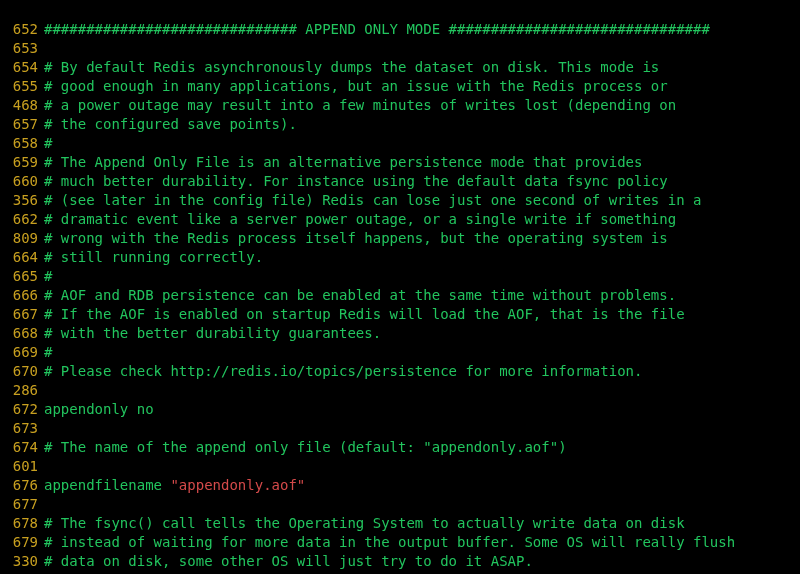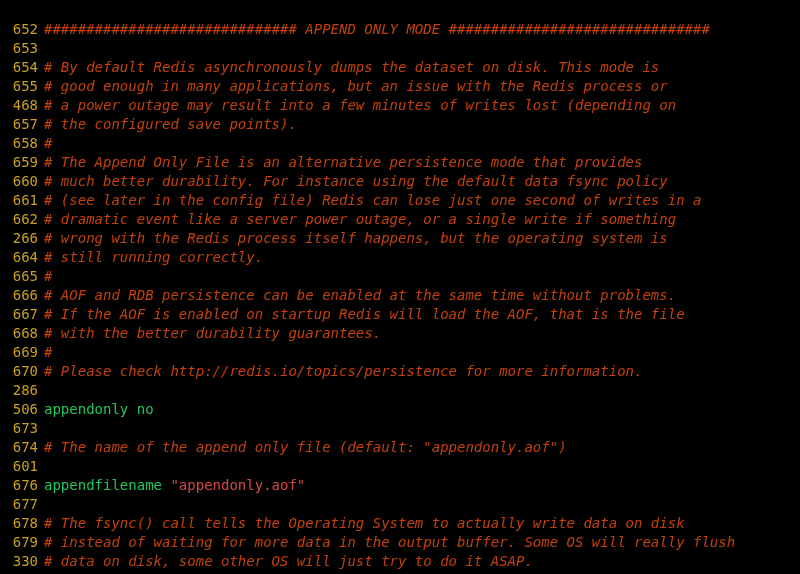--- a/index.html
+++ b/index.html
@@ -25,50 +25,50 @@
     user-select: none;
   }
   .code {
     flex: 1;
     white-space: pre;
     color: #e0e0e0;
   }
   .line {
     height: 19px;
   }
-  .comment { color: #c2410c; font-style: italic; }
+  .comment { color: #22c55e; }
   .plain { color: #22c55e; }
   .string { color: #d44a4a; }
 </style>
 </head>
 <body>
 
 <div class="editor">
   <div class="gutter" id="gutter">
       <div class="line">652</div>
       <div class="line">653</div>
       <div class="line">654</div>
       <div class="line">655</div>
       <div class="line">468</div>
       <div class="line">657</div>
       <div class="line">658</div>
       <div class="line">659</div>
       <div class="line">660</div>
-      <div class="line">661</div>
+      <div class="line">356</div>
       <div class="line">662</div>
-      <div class="line">266</div>
+      <div class="line">809</div>
       <div class="line">664</div>
       <div class="line">665</div>
       <div class="line">666</div>
       <div class="line">667</div>
       <div class="line">668</div>
       <div class="line">669</div>
       <div class="line">670</div>
       <div class="line">286</div>
-      <div class="line">506</div>
+      <div class="line">672</div>
       <div class="line">673</div>
       <div class="line">674</div>
       <div class="line">601</div>
       <div class="line">676</div>
       <div class="line">677</div>
       <div class="line">678</div>
       <div class="line">679</div>
       <div class="line">330</div>
       <div class="line">681</div>
     </div>

